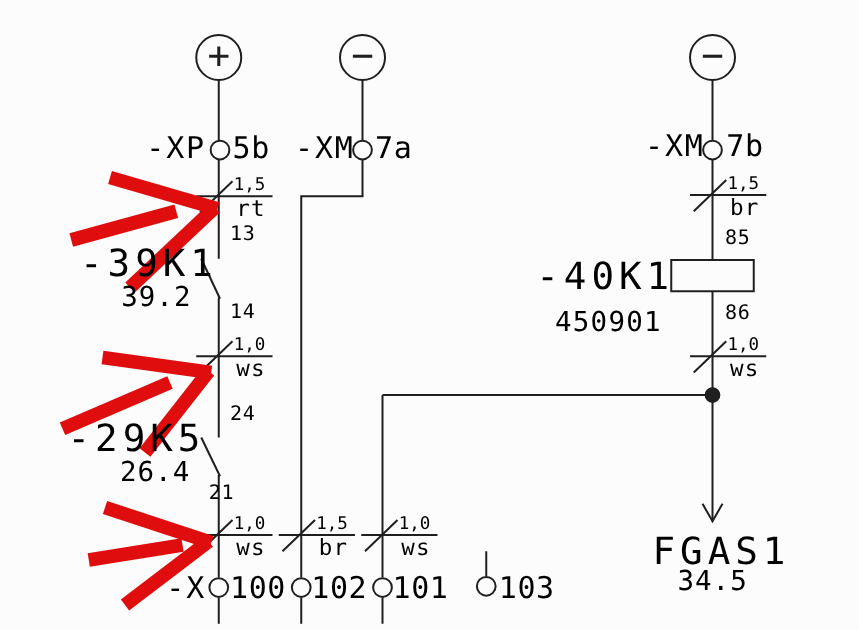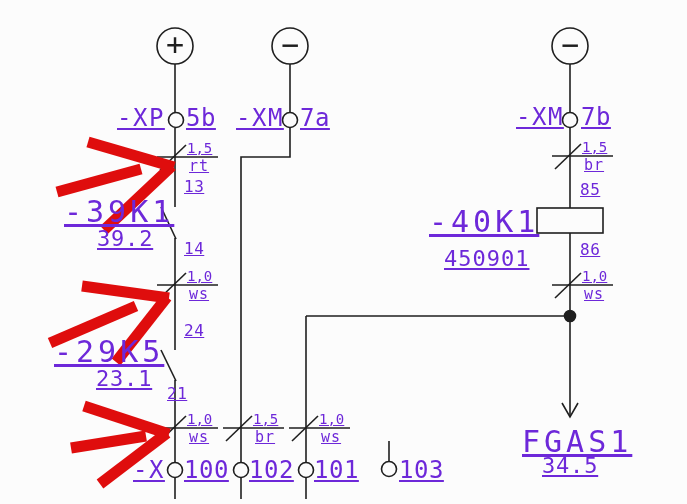--- a/index.html
+++ b/index.html
@@ -10,31 +10,30 @@
     background:#fcfcfc;
     overflow:hidden;
     font-family:"DejaVu Sans Mono", monospace;
     color:#1f1f1f;
   }
   .canvas svg{position:absolute;left:0;top:0;}
   .t{
     position:absolute;
     line-height:1;
     white-space:nowrap;
-    color:#6d28d9;
-    text-decoration:underline;
+    color:#000000;
   }
   .t30{font-size:30px;letter-spacing:4px;}     
   .t24{font-size:24px;letter-spacing:1.5px;}   
   .t24n{font-size:24px;letter-spacing:0.5px;}  
   .t22{font-size:16px;letter-spacing:0.5px;}   
   .t22x{font-size:22px;letter-spacing:0.8px;}  
   .t22p{font-size:22px;letter-spacing:1px;}    
   .t16{font-size:14px;letter-spacing:0px;}     
-  .t15{font-size:15px;letter-spacing:1px;}     
+  .t15{font-size:18px;letter-spacing:1px;}     
   .sym{
     position:absolute;
     font-size:30px;
     transform:translate(-50%,-52%);
     line-height:1;
   }
 </style>
 </head>
 <body>
 
@@ -169,21 +168,21 @@
   <span class="t t22" style="left:184px;top:179px">13</span>
   <span class="t t22" style="left:184px;top:241px">14</span>
   <span class="t t22" style="left:184px;top:323px">24</span>
   <span class="t t22" style="left:167px;top:386px">21</span>
   <span class="t t22" style="left:580px;top:182px">85</span>
   <span class="t t22" style="left:580px;top:242px">86</span>
 
   <span class="t t30" style="left:64px;top:197px">-39K1</span>
   <span class="t t22x" style="left:97px;top:228px">39.2</span>
   <span class="t t30" style="left:54px;top:337px">-29K5</span>
-  <span class="t t22x" style="left:96px;top:368px">23.1</span>
+  <span class="t t22x" style="left:96px;top:368px">26.4</span>
   <span class="t t30" style="left:429px;top:207px">-40K1</span>
   <span class="t t22p" style="left:444px;top:248px">450901</span>
 
   <span class="t t24" style="left:133px;top:458px">-X</span>
   <span class="t t24n" style="left:184px;top:458px">100</span>
   <span class="t t24n" style="left:249px;top:458px">102</span>
   <span class="t t24n" style="left:314px;top:458px">101</span>
   <span class="t t24n" style="left:399px;top:458px">103</span>
 
   <span class="t t30" style="left:522px;top:427px">FGAS1</span>

